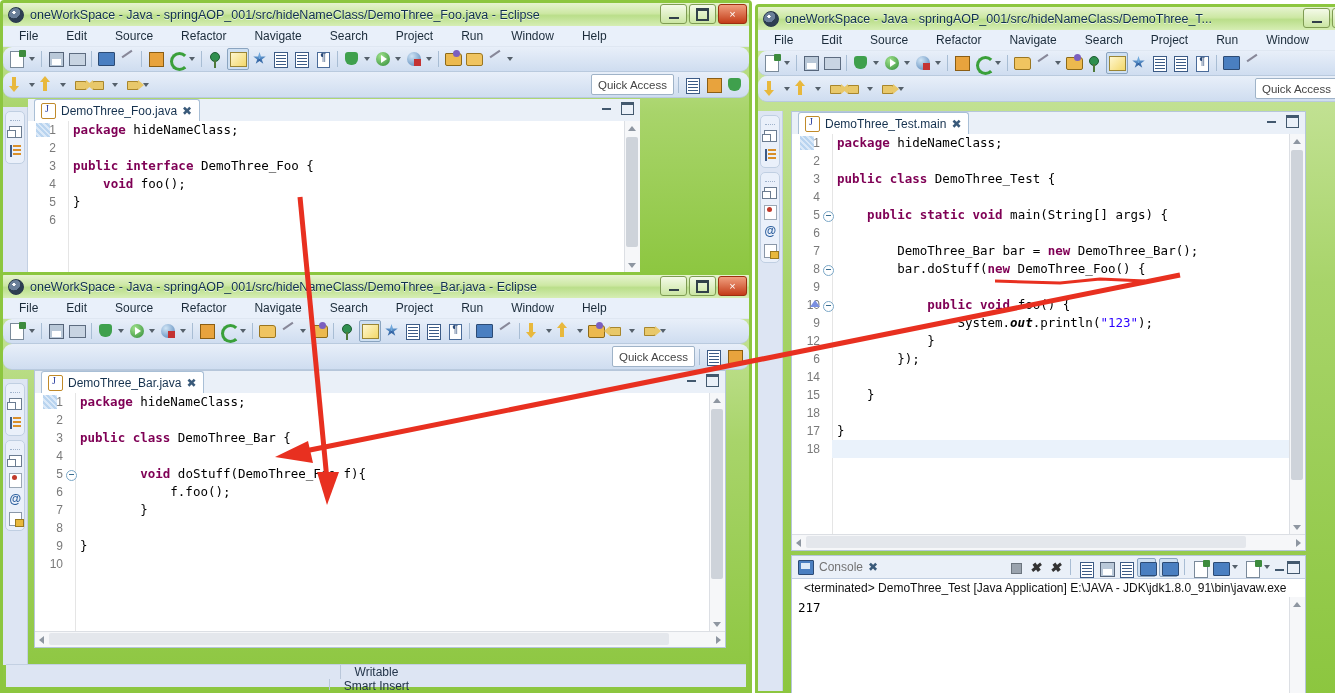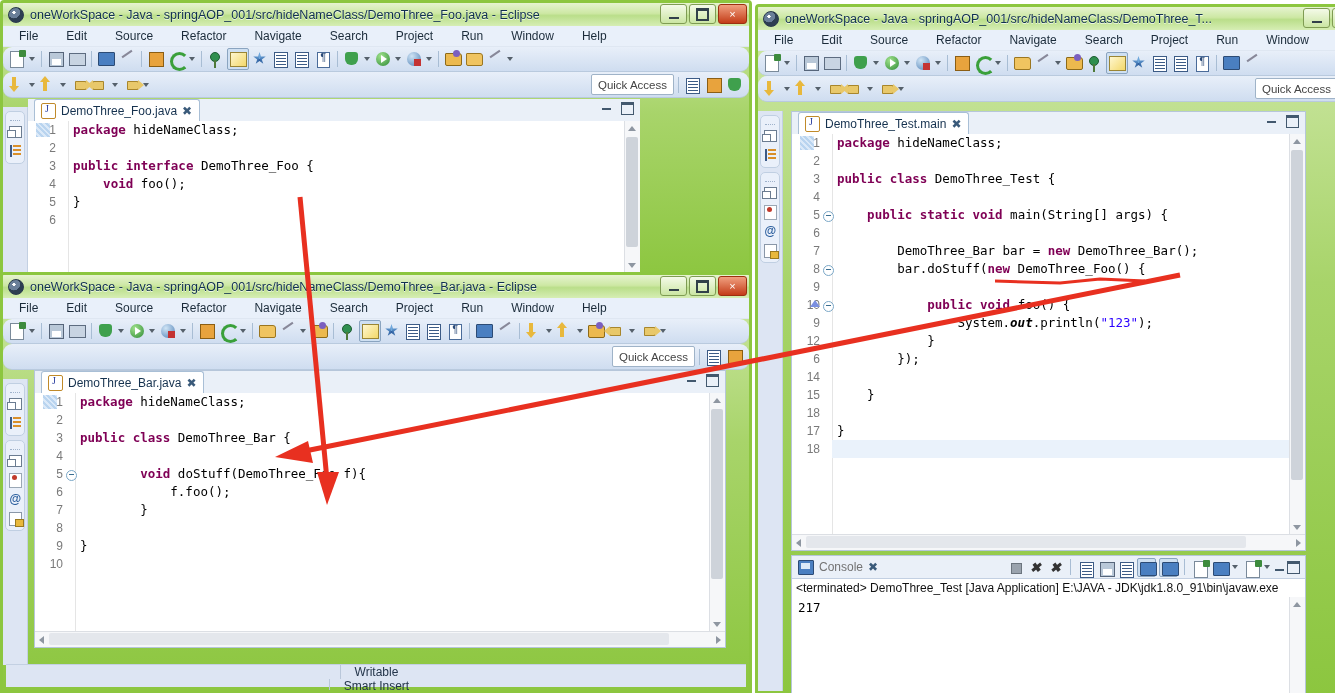--- a/index.html
+++ b/index.html
@@ -154,21 +154,21 @@
 
   
   .consoletab{height:22px;background:#eaf0f8;border-bottom:1px solid #c3d0e2;display:flex;align-items:center;padding-left:6px;gap:5px;}
   .cico{width:14px;height:13px;background:#4a7fc1;border:1px solid #2c4b75;border-radius:1px;position:relative;flex:none;}
   .cico::after{content:"";position:absolute;left:2px;top:2px;width:9px;height:6px;background:#dceaf8;}
   .ctoolbar{margin-left:auto;display:flex;align-items:center;gap:3px;padding-right:5px;}
   .cti{width:17px;height:17px;position:relative;border-radius:2px;}
   .cti.box{border:1px solid #8aa4c0;background:#cfe0f2;}
   .x-red{position:absolute;left:3px;top:3px;width:11px;height:11px;color:#333;font-size:13px;line-height:11px;font-weight:bold;text-align:center;}
   .sq-stop{position:absolute;left:4px;top:4px;width:9px;height:9px;background:#9aa3ad;border:1px solid #6c757e;}
-  .consoleinfo{height:19px;background:#fff;font-size:12px;color:#111;padding:2px 0 0 4px;white-space:nowrap;border-bottom:1px solid #e5e8ec;}
+  .consoleinfo{height:19px;background:#fff;font-size:12px;color:#111;padding:2px 0 0 12px;white-space:nowrap;border-bottom:1px solid #e5e8ec;}
   .consoleout{position:absolute;left:0;right:0;top:0;bottom:0;background:#fff;
               font-family:"DejaVu Sans Mono",monospace;font-size:12.5px;padding:3px 0 0 6px;}
 
   
   .overlay{position:absolute;left:0;top:0;width:1335px;height:693px;pointer-events:none;}
 </style>
 </head>
 <body>
 
 <div class="win win-outer" style="left:0;top:0;width:752px;height:281px;">

